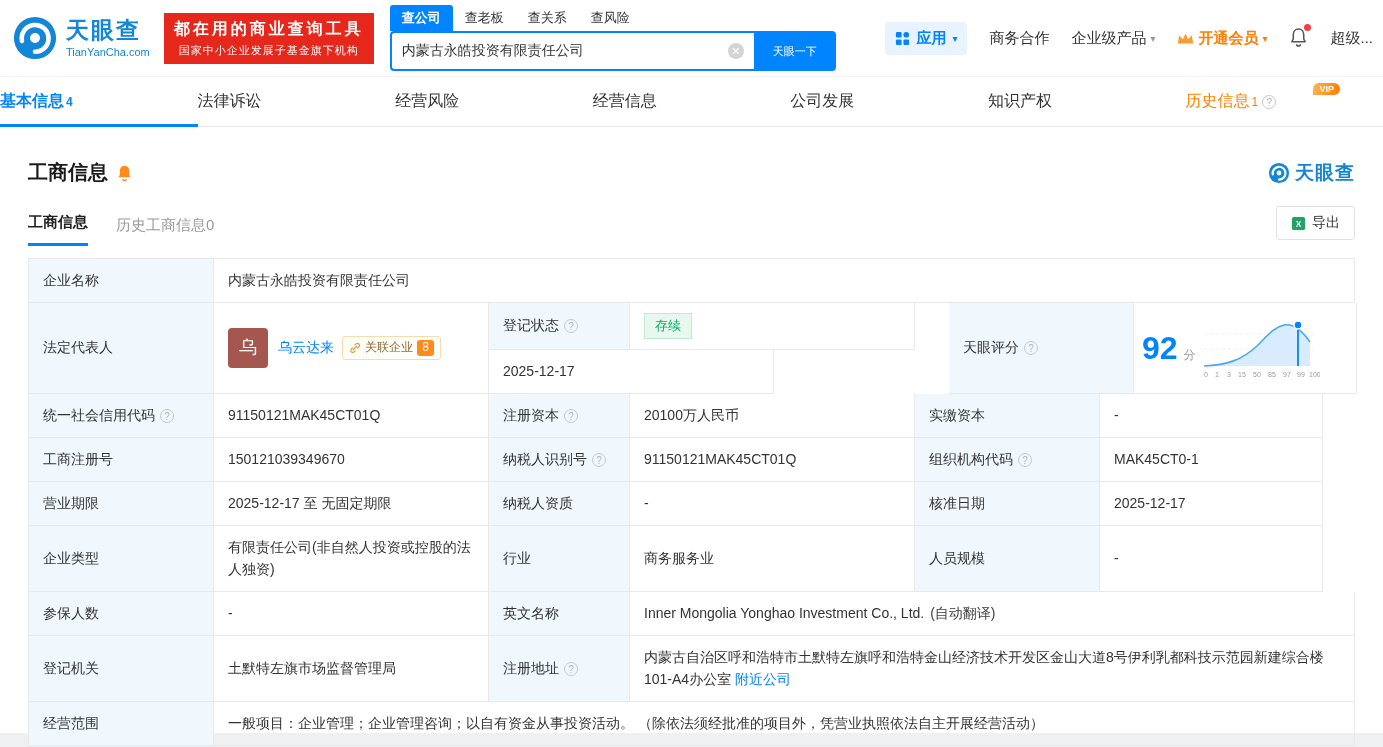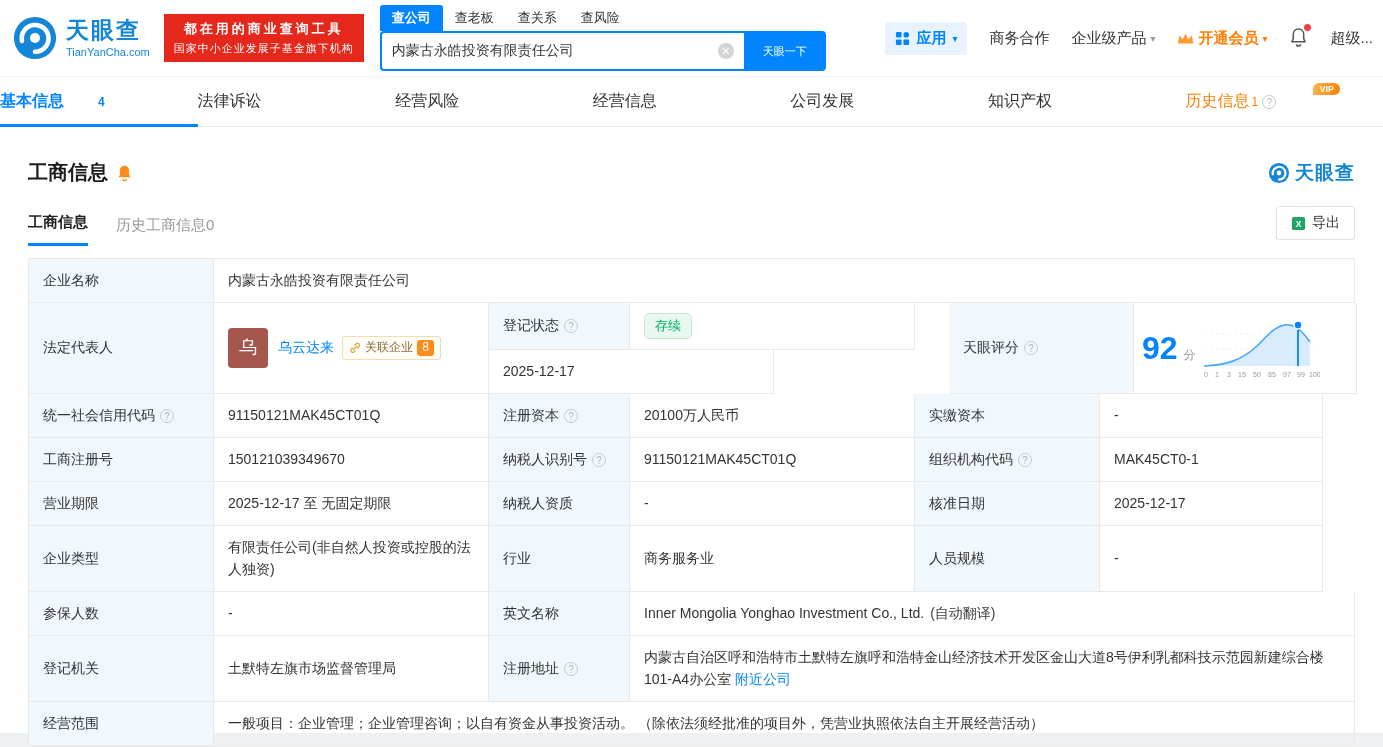--- a/index.html
+++ b/index.html
@@ -7,21 +7,21 @@
   .viewport { width:1383px; height:747px; overflow:hidden; position:relative; }
   .page { background:#fff; width:100%; height:733px; }
 
   
   .topbar { display:flex; align-items:center; height:76px; padding:0 10px 0 12px; background:#fff; }
   .logo { display:flex; align-items:center; gap:8px; cursor:pointer; }
   .logo-text { display:flex; flex-direction:column; line-height:1.1; }
   .logo-brand { color:#1386d8; font-size:23px; font-weight:bold; letter-spacing:2px; }
   .logo-domain { color:#1386d8; font-size:11px; margin-top:2px; }
   .promo { margin-left:14px; background:#e6271c; color:#fff; text-align:center; padding:6px 10px; }
-  .promo-l1 { font-size:13px; font-weight:bold; letter-spacing:3px; }
+  .promo-l1 { font-size:16px; font-weight:bold; letter-spacing:3px; }
   .promo-l2 { font-size:11px; letter-spacing:1px; margin-top:3px; }
 
   .search-area { margin-left:16px; width:446px; }
   .search-tabs { display:flex; align-items:flex-end; font-size:13px; }
   .stab { padding:4px 12px; color:#333; cursor:pointer; }
   .stab.active { background:#0084ff; color:#fff; border-radius:3px 3px 0 0; font-weight:bold; }
   .search-row { display:flex; height:40px; }
   .search-box { flex:1; border:2px solid #0084ff; border-right:none; border-radius:4px 0 0 4px; display:flex; align-items:center; padding:0 10px; background:#fff; }
   .search-box input { border:none; outline:none; flex:1; font-size:14px; color:#333; font-family:inherit; }
   .clear-btn { width:16px; height:16px; border-radius:50%; background:#d4d4d4; color:#fff; font-size:11px; line-height:16px; text-align:center; cursor:pointer; }
@@ -32,21 +32,21 @@
   .caret { font-size:10px; color:inherit; }
   .nav-item { cursor:pointer; display:flex; align-items:center; gap:4px; }
   .nav-vip { color:#ff7d00; font-weight:bold; }
   .bell-wrap { position:relative; cursor:pointer; }
   .red-dot { position:absolute; top:-3px; right:-3px; width:7px; height:7px; background:#f53f3f; border-radius:50%; }
 
   
   .main-tabs { display:flex; height:51px; border-bottom:1px solid #e8e8e8; border-top:1px solid #f3f3f3; }
   .mtab { flex:1; display:flex; align-items:center; justify-content:flex-start; font-size:16px; color:#333; cursor:pointer; position:relative; }
   .mtab sup { font-size:12px; margin-left:2px; }
-  .mtab.active { color:#0084ff; font-weight:bold;gap:32px; }
+  .mtab.active { color:#0084ff; font-weight:bold; }
   .mtab.active::after { content:""; position:absolute; left:0; right:0; bottom:-1px; height:3px; background:#0084ff; }
   .mtab.vip-tab { color:#ff8000; }
   .vip-tag { position:absolute; top:6px; margin-left:128px; background:linear-gradient(90deg,#ffb04d,#ff8000); color:#fff; font-size:9px; padding:1px 6px; border-radius:7px 7px 7px 0; font-weight:bold; }
   .help { width:14px; height:14px; border:1px solid #c9c9c9; color:#b5b5b5; border-radius:50%; font-size:10px; line-height:13px; text-align:center; display:inline-block; cursor:pointer; flex:none; }
   .mtab .help { margin-left:4px; }
 
   
   .content { padding:0 28px; }
   .section-head { display:flex; align-items:center; margin-top:32px; }
   .section-title { font-size:20px; font-weight:bold; color:#1a1a1a; }
@@ -70,21 +70,21 @@
   .c5 { width:185px; flex:none; } .c6 { width:223px; flex:none; }
   .span-right { flex:1; }
   .h44 { min-height:44px; } .h66 { min-height:66px; } .h88 { min-height:88px; }
   .stack { display:flex; flex-direction:column; width:460px; flex:none; }
   .stack .trow { flex:1; }
 
   .avatar { width:40px; height:40px; background:#a5574f; color:#fff; border-radius:4px; display:flex; align-items:center; justify-content:center; font-size:18px; flex:none; cursor:pointer; }
   .rep-name { color:#0084ff; margin:0 8px 0 10px; cursor:pointer; }
   .rel-chip { display:inline-flex; align-items:center; gap:4px; border:1px solid #f3dcae; border-radius:3px; padding:2px 6px; font-size:12px; color:#8c6a34; cursor:pointer; background:#fffdf7;font-family:Liberation Mono, monospace; }
   .rel-count { background:#ff8c1a; color:#fff; border-radius:3px; padding:0 5px; font-size:12px; line-height:16px; }
-  .status-badge { background:#e8f8ef; color:#00b267; border:1px solid #bfeccf; border-radius:5px; padding:2px 10px; font-size:13px; }
+  .status-badge { background:#e8f8ef; color:#00b267; border:1px solid #bfeccf; border-radius:0; padding:2px 10px; font-size:13px; }
   .blue-link { color:#0084ff; cursor:pointer; white-space:nowrap; }
   .gray-note { color:#404040; margin-left:6px; }
 
   .score-cell { gap:6px; padding:6px 8px; }
   .score-num { color:#0084ff; font-size:32px; font-weight:bold; line-height:1; }
   .score-unit { color:#999; font-size:12px; margin-top:14px; }
 
   .wrap-text { display:block; }
 </style>
 </head>

